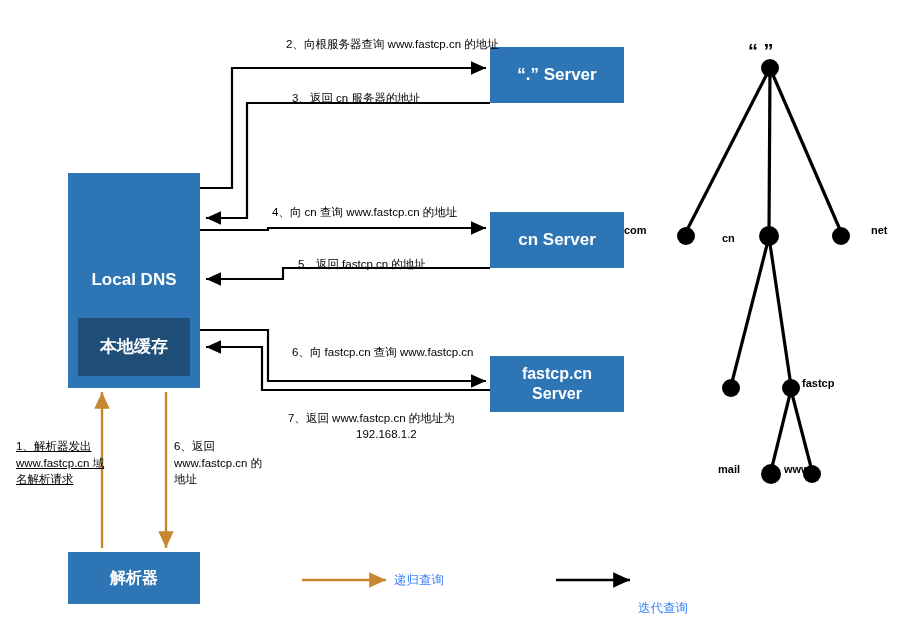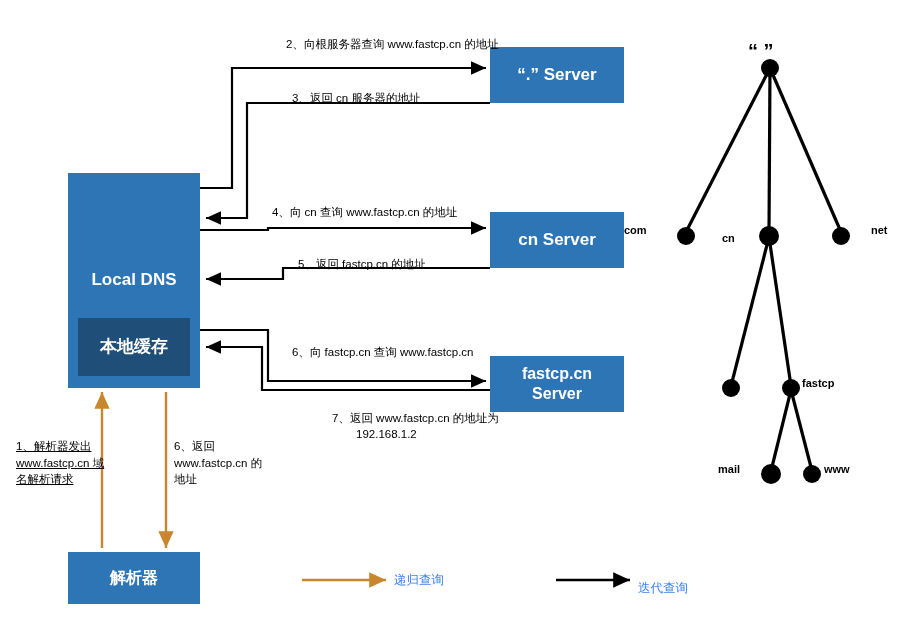--- a/index.html
+++ b/index.html
@@ -179,30 +179,30 @@
   <div class="box box-fastcp">
     <span>fastcp.cn</span>
     <span>Server</span>
   </div>
 
   <div class="label" style="left:240px; top:36px;margin-left:46px;">2、向根服务器查询 www.fastcp.cn 的地址</div>
   <div class="label" style="left:292px; top:90px;">3、返回 cn 服务器的地址</div>
   <div class="label" style="left:272px; top:204px;">4、向 cn 查询 www.fastcp.cn 的地址</div>
   <div class="label" style="left:298px; top:256px;">5、返回 fastcp.cn 的地址</div>
   <div class="label" style="left:292px; top:344px;">6、向 fastcp.cn 查询 www.fastcp.cn</div>
-  <div class="label" style="left:288px; top:410px;margin-left:44px;">7、返回 www.fastcp.cn 的地址为</div>
+  <div class="label" style="left:288px; top:410px;">7、返回 www.fastcp.cn 的地址为</div>
   <div class="label" style="left:356px; top:426px;">192.168.1.2</div>
 
   <div class="label label-wrap" style="left:16px; top:438px; width:96px;text-decoration:underline;">1、解析器发出 www.fastcp.cn 域名解析请求</div>
   <div class="label label-wrap" style="left:174px; top:438px; width:92px;">6、返回 www.fastcp.cn 的地址</div>
 
   <div class="legend-label" style="left:394px; top:572px;">递归查询</div>
-  <div class="legend-label" style="left:638px; top:580px;">迭代查询</div>
+  <div class="legend-label" style="left:638px; top:600px;">迭代查询</div>
 
   <div class="tree-label" style="left:748px; top:40px; font-size:20px;">“ ”</div>
   <div class="tree-label" style="left:624px; top:224px;">com</div>
   <div class="tree-label" style="left:722px; top:224px;margin-top:8px;">cn</div>
   <div class="tree-label" style="left:852px; top:224px;margin-left:19px;">net</div>
   <div class="tree-label" style="left:802px; top:377px;">fastcp</div>
   <div class="tree-label" style="left:718px; top:463px;">mail</div>
-  <div class="tree-label" style="left:824px; top:463px;">www</div>
+  <div class="tree-label" style="left:784px; top:463px;">www</div>
 
 </div>
 
 </body></html>

